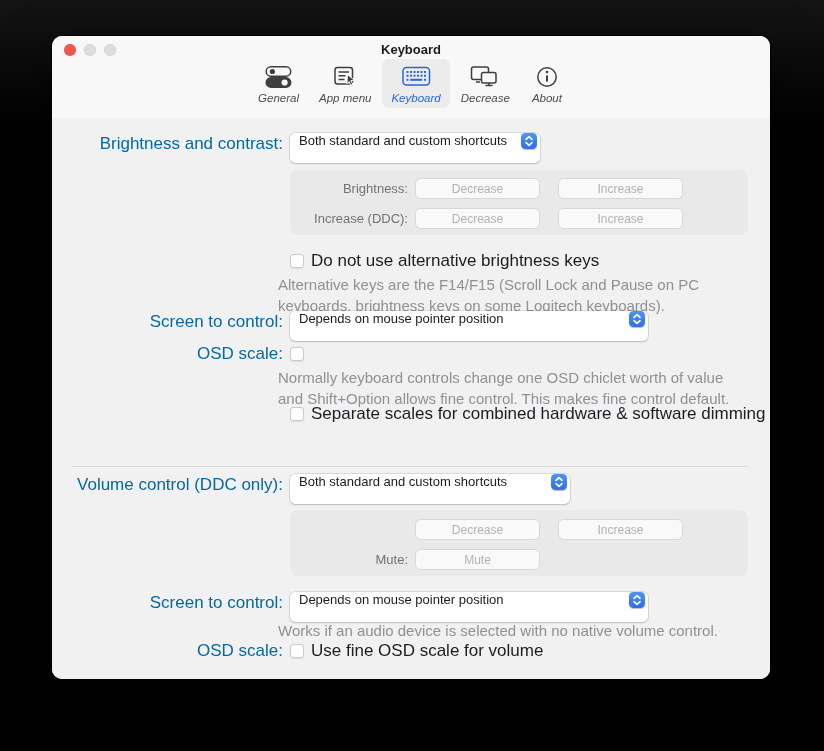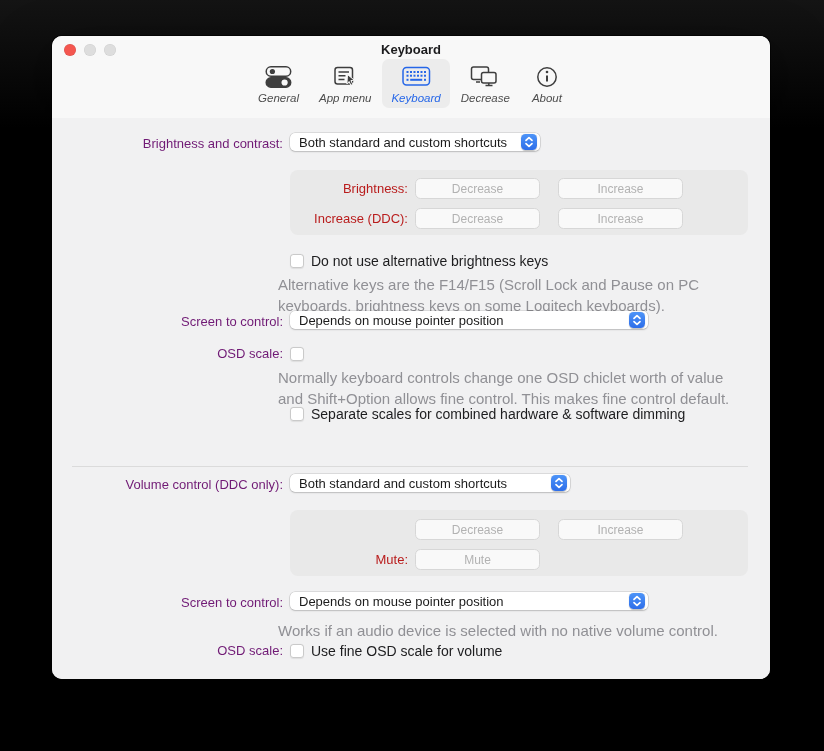--- a/index.html
+++ b/index.html
@@ -42,59 +42,59 @@
   }
   .tab.selected { background:#ececec; }
   .tab-icon { height:27px; display:flex; align-items:center; justify-content:center; }
   .tab-label { font-size:11.5px; color:#4d4d4d; margin-top:2px; white-space:nowrap;font-style:italic; }
   .tab.selected .tab-label { color:#2566e8; }
 
   
   .content { position:absolute; top:82px; left:0; right:0; bottom:0; background:#f1f1f2; }
   .r-label {
     position:absolute; left:0; width:231px; text-align:right;
-    font-size:13px; color:#701a75; white-space:nowrap;
+    font-size:17px; color:#0369a1; white-space:nowrap;
   }
   .lh22 { line-height:22px; } .lh16 { line-height:16px; }
 
   .popup {
-    position:absolute; left:238px; height:18px; background:#fff;
-    border-radius:5px; display:flex; align-items:center;
+    position:absolute; left:238px; height:30px; background:#fff;
+    border-radius:5px; display:flex; 
     box-shadow:0 0 0 .5px rgba(0,0,0,.18), 0 1px 2px rgba(0,0,0,.14);
   }
   .popup-text {
     flex:1; padding:0 4px 0 9px; font-size:13px; color:#1b1b1b;
     white-space:nowrap; overflow:hidden;
   }
   .popup-btn {
     width:16px; height:16px; margin-right:3px; flex:none; border-radius:4.5px;
     background:linear-gradient(#4d94f8, #2e6ee9);
     display:flex; align-items:center; justify-content:center;
     box-shadow:0 .5px 1px rgba(0,0,0,.25);
   }
 
   .groupbox {
     position:absolute; left:238px; width:458px; background:#e9e9e9; border-radius:8px;
   }
   .gb-label {
     position:absolute; left:0; width:118px; text-align:right;
-    font-size:13px; color:#b91c1c; line-height:21px; white-space:nowrap;
+    font-size:13px; color:#737373; line-height:21px; white-space:nowrap;
   }
   .gb-btn {
     position:absolute; height:21px; width:125px;
     background:#f9f9f9; border:1px solid #d7d7d7; border-radius:5.5px;
     color:#b2b2b2; font-size:12px; display:flex; align-items:center; justify-content:center;
   }
 
   .check-row { position:absolute; left:238px; display:flex; align-items:center; gap:7px; height:16px; }
   .checkbox {
     width:14px; height:14px; flex:none; background:#fff; border-radius:3.5px;
     box-shadow:0 0 0 1px #cacaca inset, 0 .5px 1px rgba(0,0,0,.08);
   }
-  .check-label { font-size:14px; color:#1d1d1f; white-space:nowrap; }
+  .check-label { font-size:17px; color:#1d1d1f; white-space:nowrap; }
 
   .help {
     position:absolute; left:226px; width:452px;
     font-size:15px; line-height:21px; color:#909095;
   }
   .divider { position:absolute; left:20px; width:676px; height:1px; background:#dbdbdb; }
 
   svg { display:block; }
 </style>
 </head>

